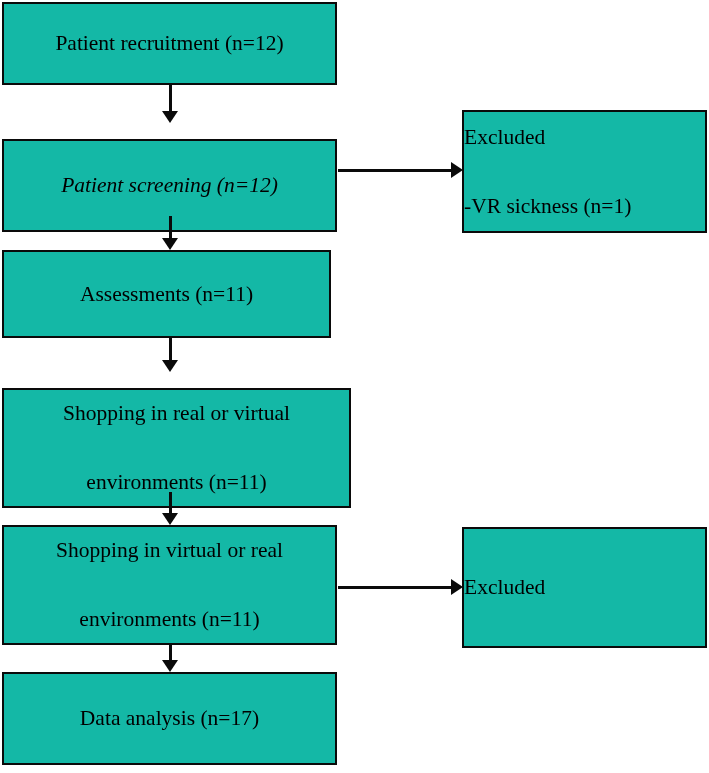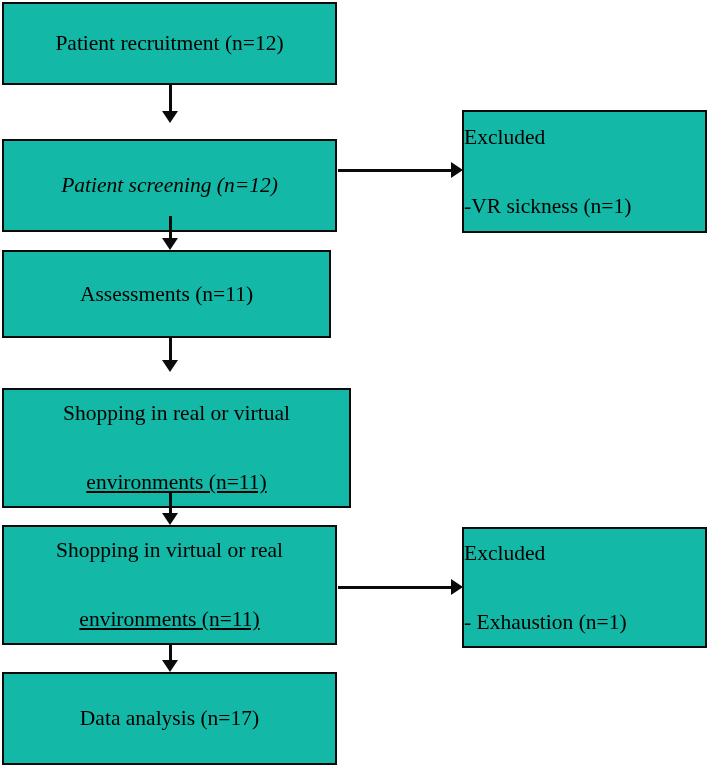--- a/index.html
+++ b/index.html
@@ -37,21 +37,20 @@
     font-size: 21.5px;
     line-height: 1.15;
     white-space: nowrap;
     color: #000000;
   }
   .node-line.spaced {
     margin-top: 44px;
   }
   .node-line.spaced-lg {
     margin-top: 44px;
-    text-decoration: underline;
   }
   .connector {
     position: absolute;
   }
   .v-arrow .stem {
     position: absolute;
     left: 50%;
     top: 0;
     width: 3px;
     margin-left: -1.5px;
@@ -145,21 +144,20 @@
     <div class="node-line spaced-lg">environments (n=11)</div>
   </div>
 
   <div class="connector h-arrow" style="left:338px; top:572px; width:125px; height:30px;">
     <div class="stem" style="width:114px;"></div>
     <div class="head"></div>
   </div>
 
   <div class="node-box align-left" style="left:462px; top:527px; width:245px; height:121px;">
     <div class="node-line">Excluded</div>
-    <div class="node-line spaced">- Exhaustion (n=1)</div>
   </div>
 
   <div class="connector v-arrow" style="left:155px; top:645px; width:30px; height:27px;">
     <div class="stem" style="height:15px;"></div>
     <div class="head"></div>
   </div>
 
   <div class="node-box" style="left:2px; top:672px; width:335px; height:93px;">
     <div class="node-line">Data analysis (n=17)</div>
   </div>

